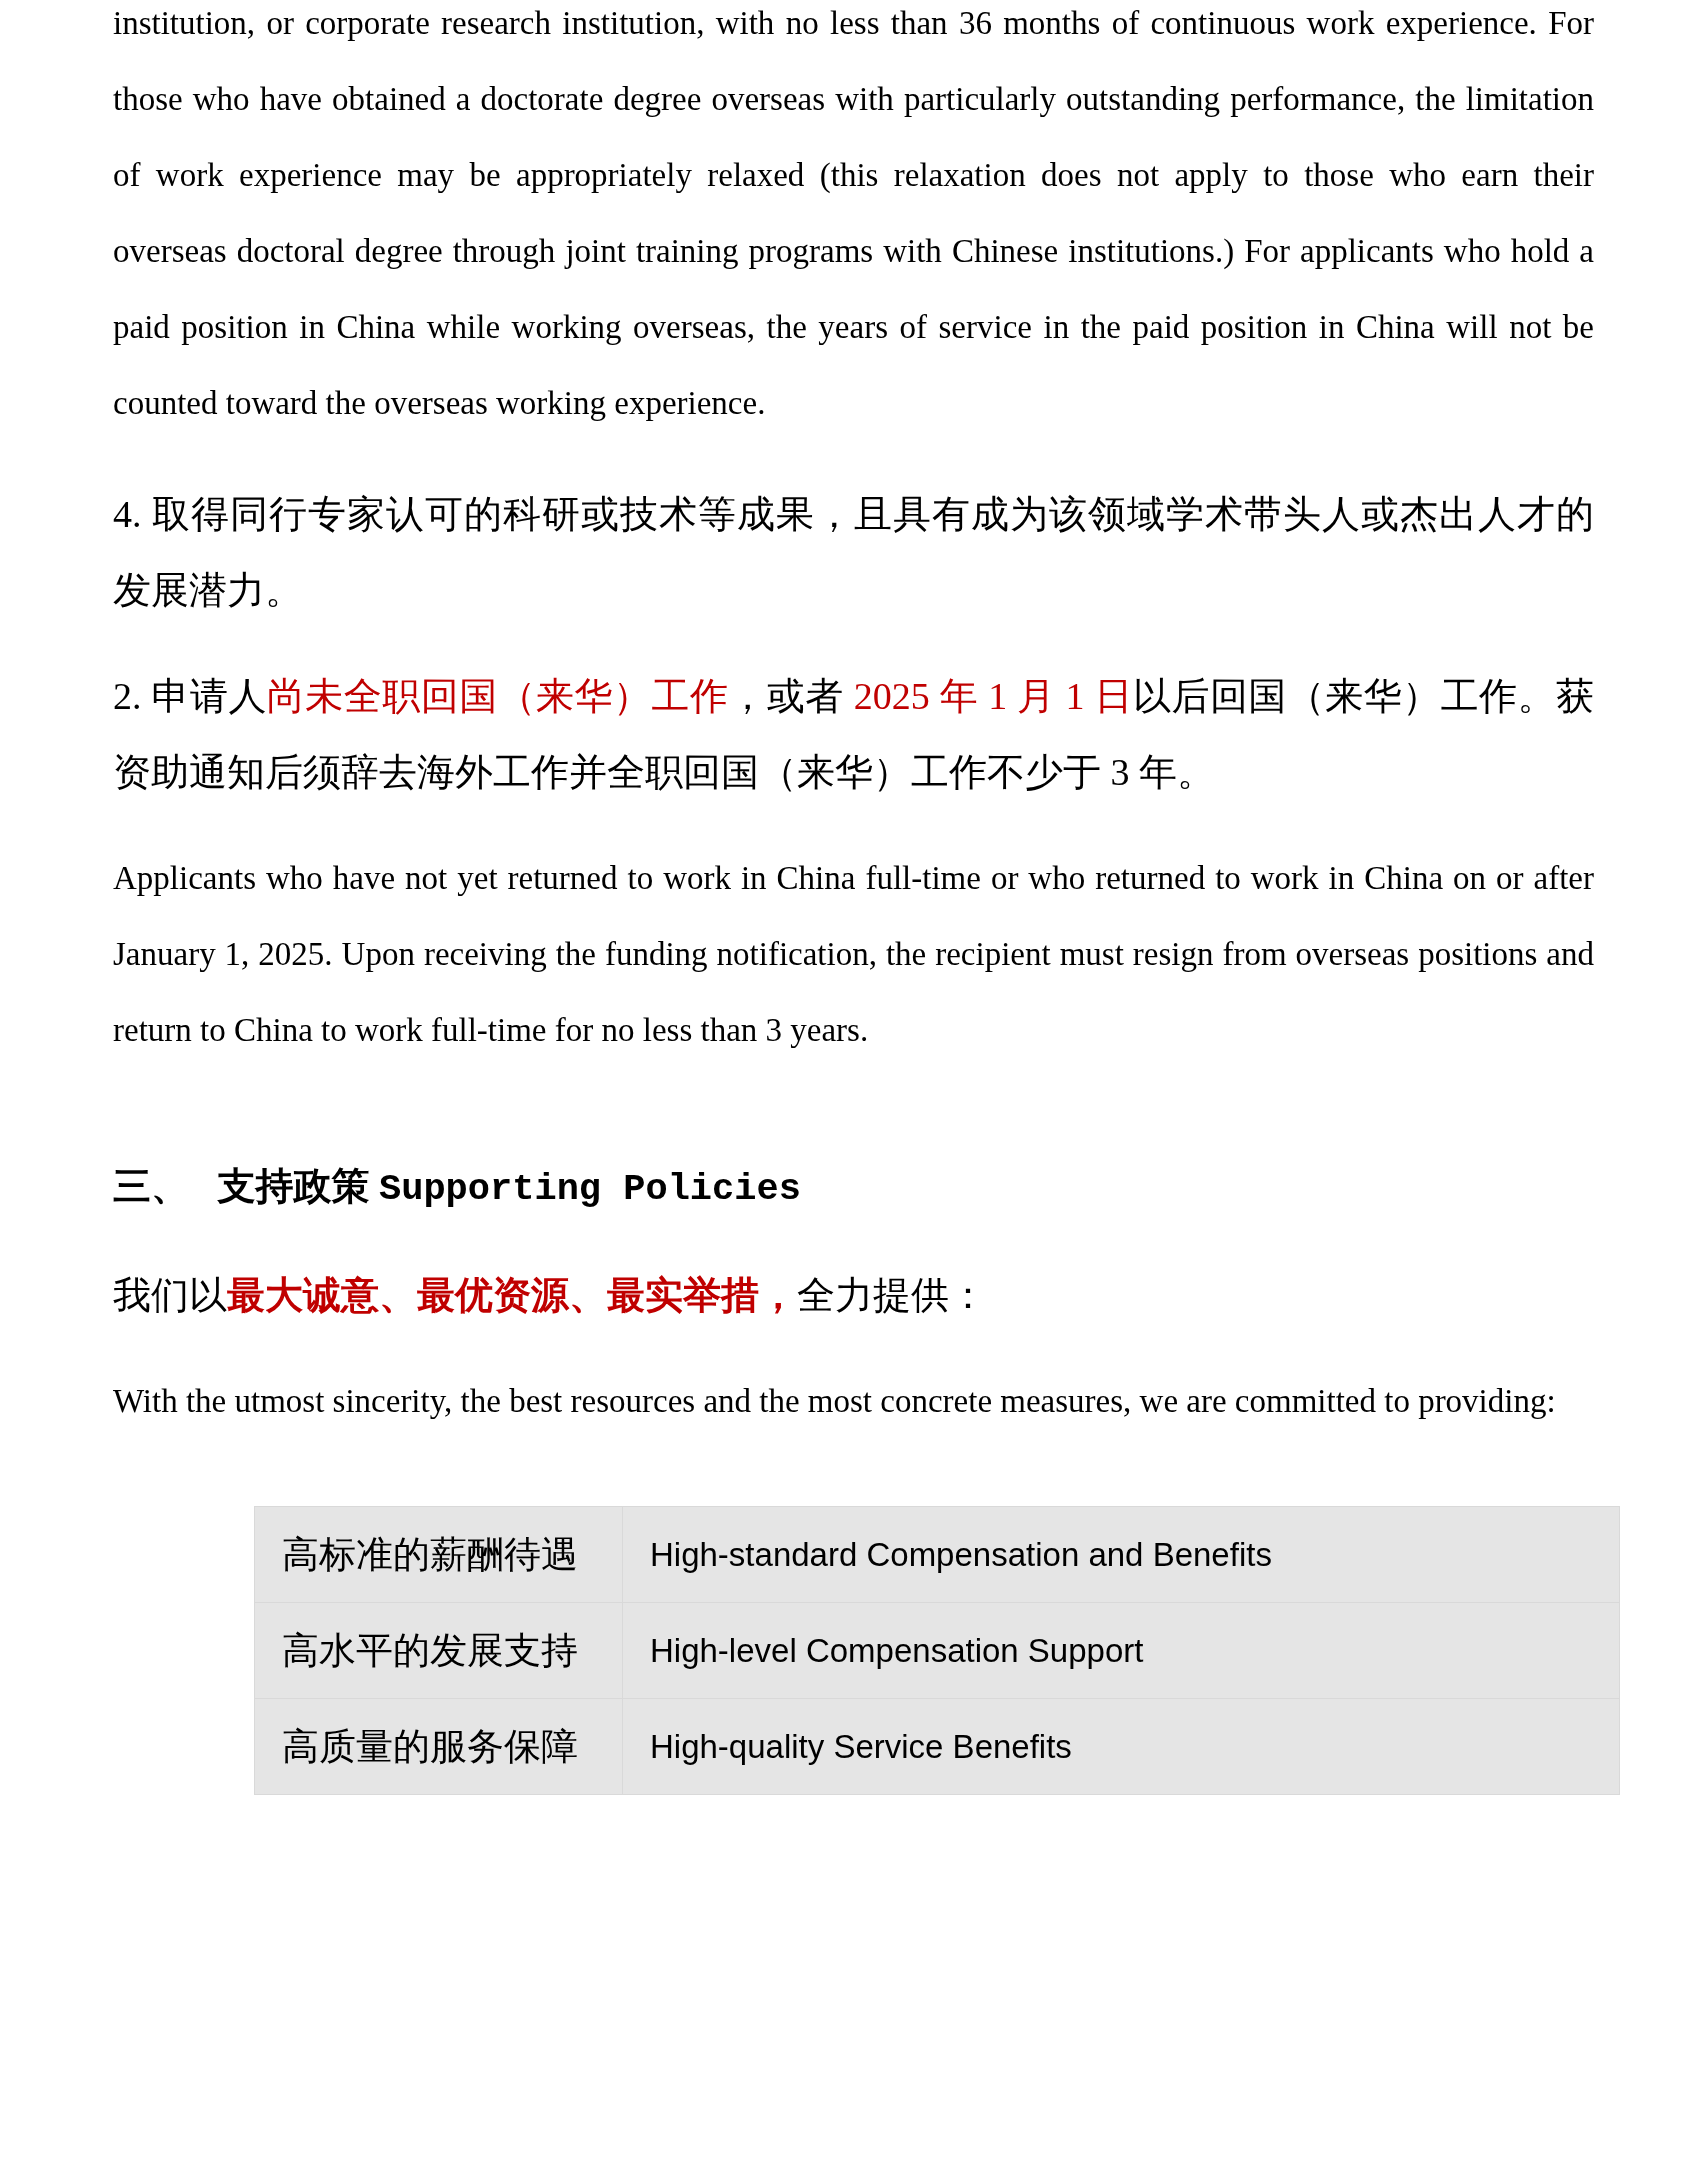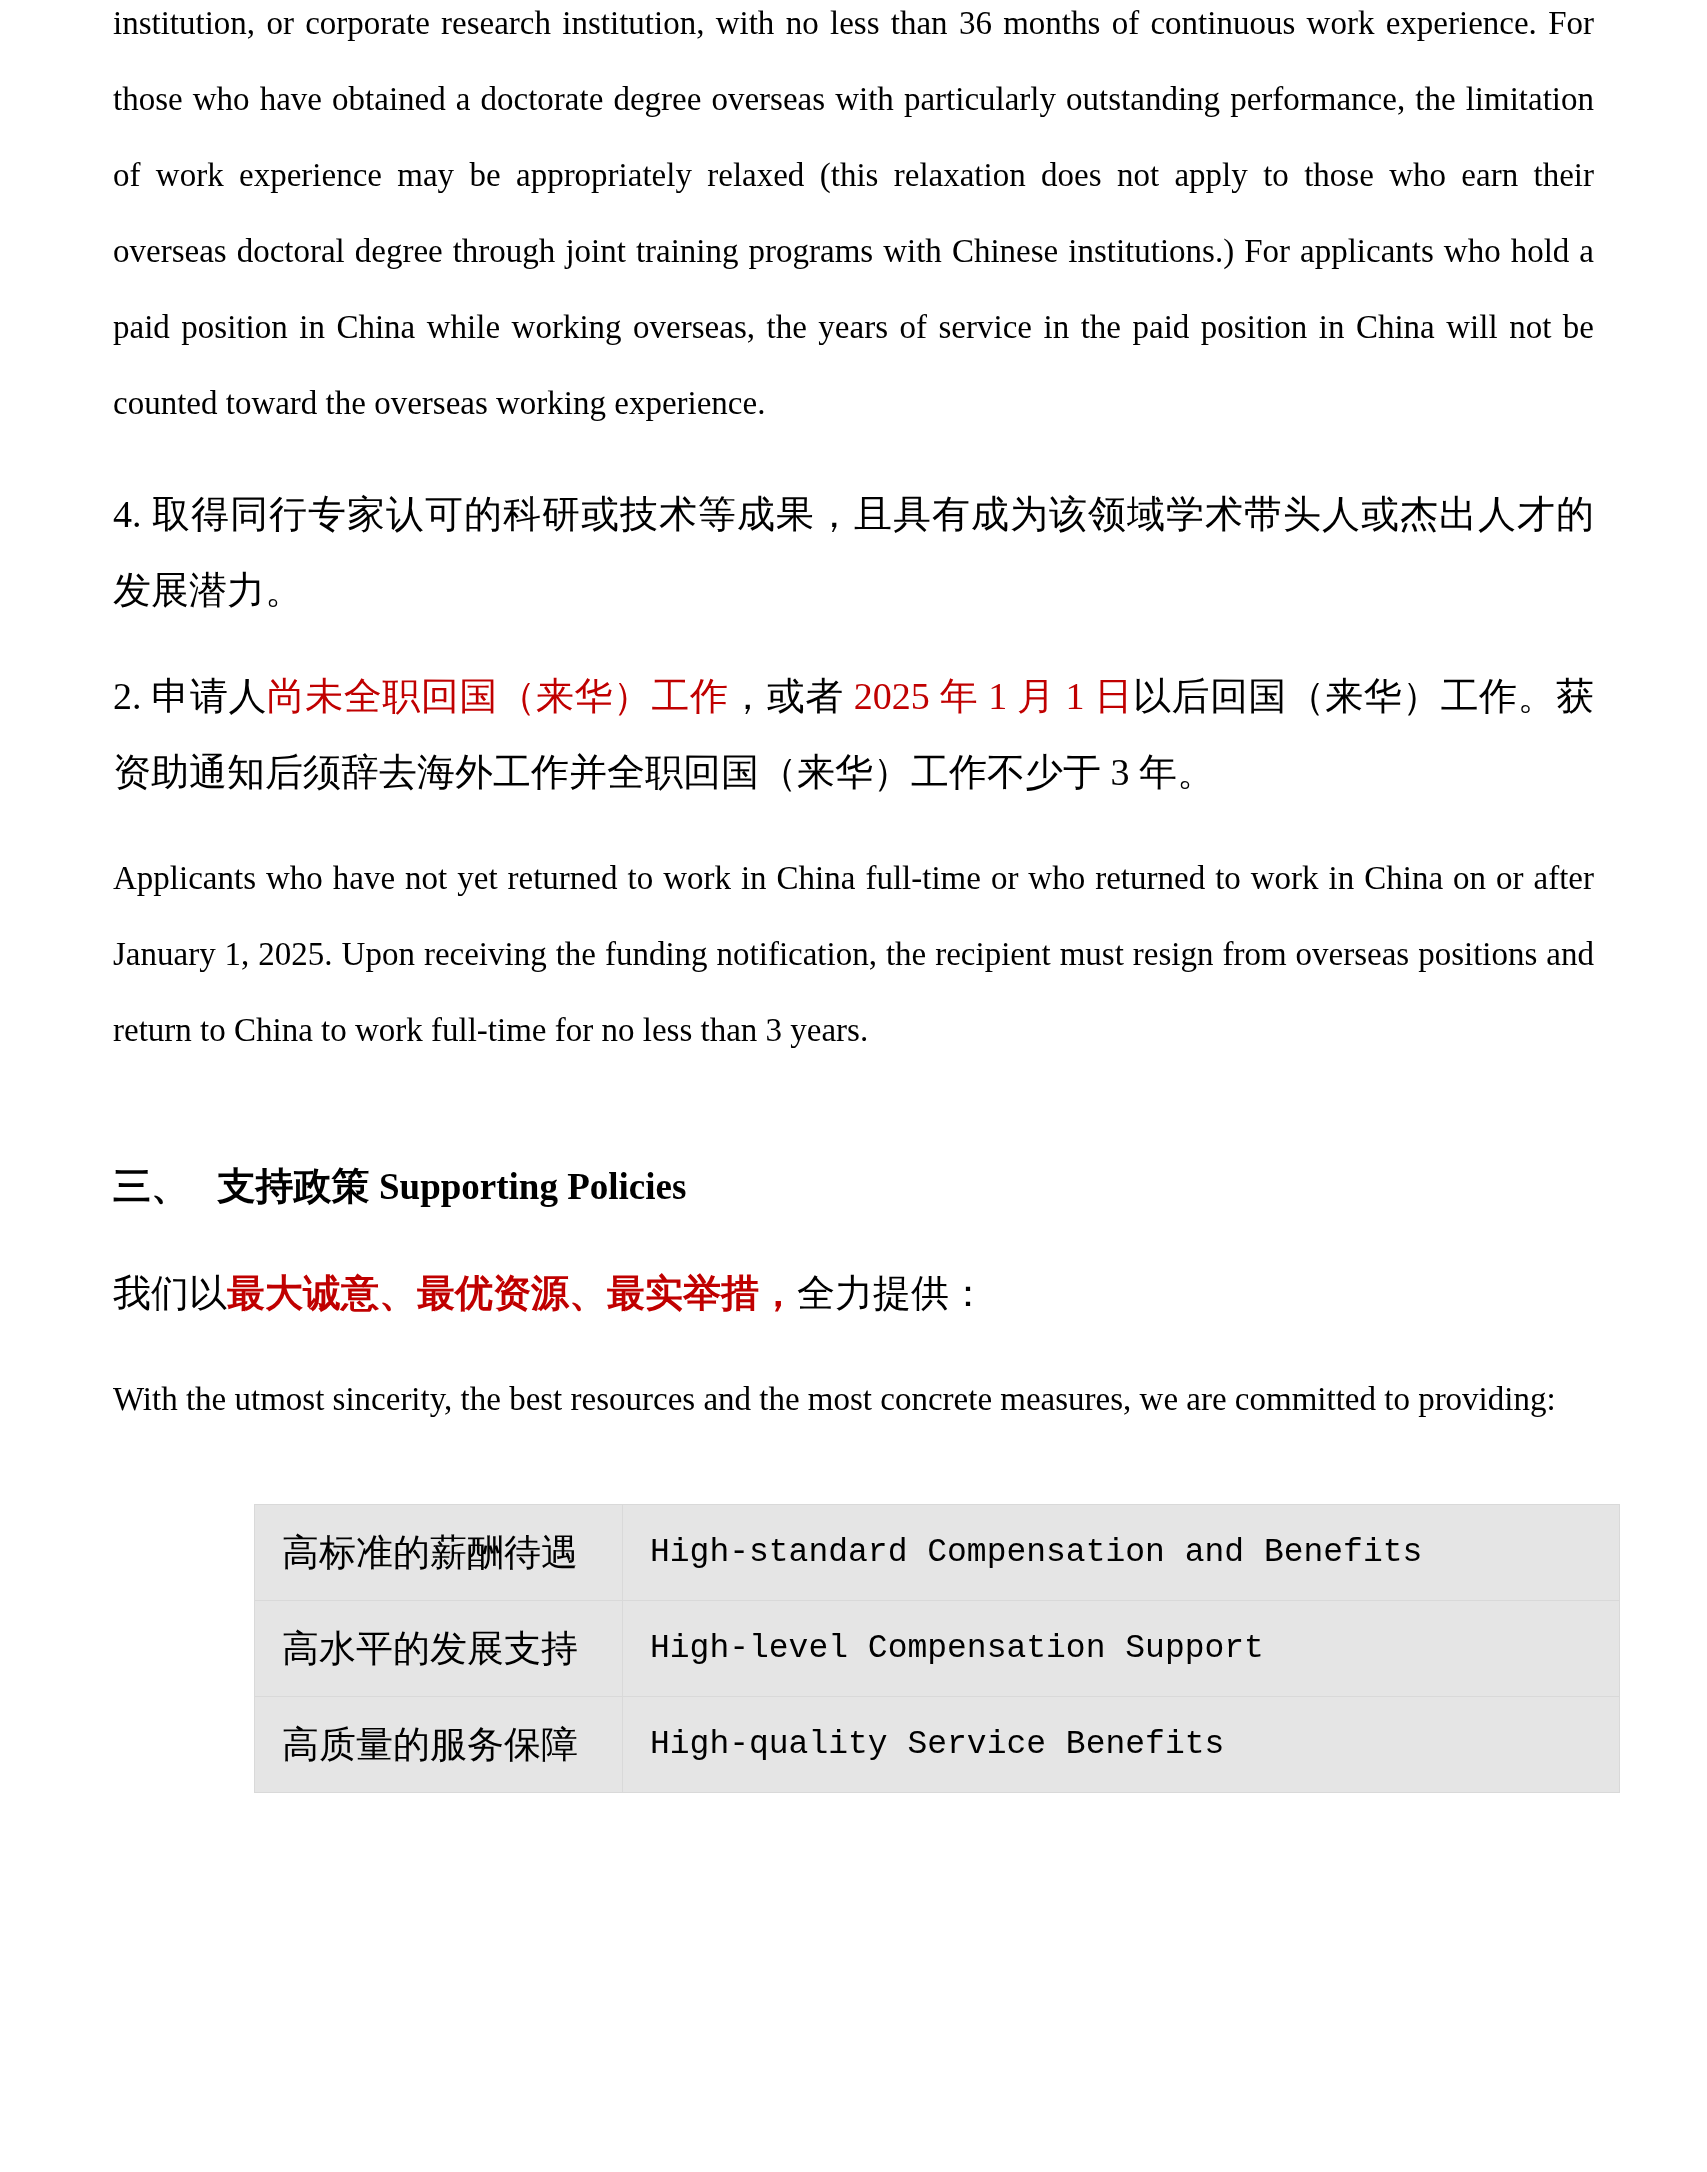--- a/index.html
+++ b/index.html
@@ -46,21 +46,21 @@
   .red-bold { color: var(--accent-red); font-weight: 700; }
   h2.section-heading {
     font-family: "Liberation Serif", sans-serif;
     font-size: 38px;
     line-height: 76px;
     font-weight: 700;
     margin: 80px 0 30px 0;
   }
   h2.section-heading .heading-number { margin-right: 28.5px; }
   h2.section-heading .heading-en {
-    font-family: Liberation Serif, serif;
+    font-family: Liberation Mono, monospace;
     font-size: 37px;
     margin-top: 48px;
   }
   table.policy-table {
     border-collapse: collapse;
     margin: 67px 0 0 141px;
     width: 1205px;
     table-layout: fixed;
   }
   table.policy-table td {
@@ -70,21 +70,21 @@
     padding: 0 0 0 27px;
     background: #e5e5e5;
   }
   td.cell-zh {
     width: 368px;
     font-family: "Liberation Serif", sans-serif;
     font-size: 37px;
   }
   td.cell-en {
     width: 997px;
-    font-family: Liberation Mono, monospace;
+    font-family: Liberation Sans, sans-serif;
     font-size: 33px;
   }
 </style>
 </head>
 <body>
 
 <div class="page">
 
   <p class="en first">institution, or corporate research institution, with no less than 36 months of continuous work experience. For those who have obtained a doctorate degree overseas with particularly outstanding performance, the limitation of work experience may be appropriately relaxed (this relaxation does not apply to those who earn their overseas doctoral degree through joint training programs with Chinese institutions.) For applicants who hold a paid position in China while working overseas, the years of service in the paid position in China will not be counted toward the overseas working experience.</p>
 

